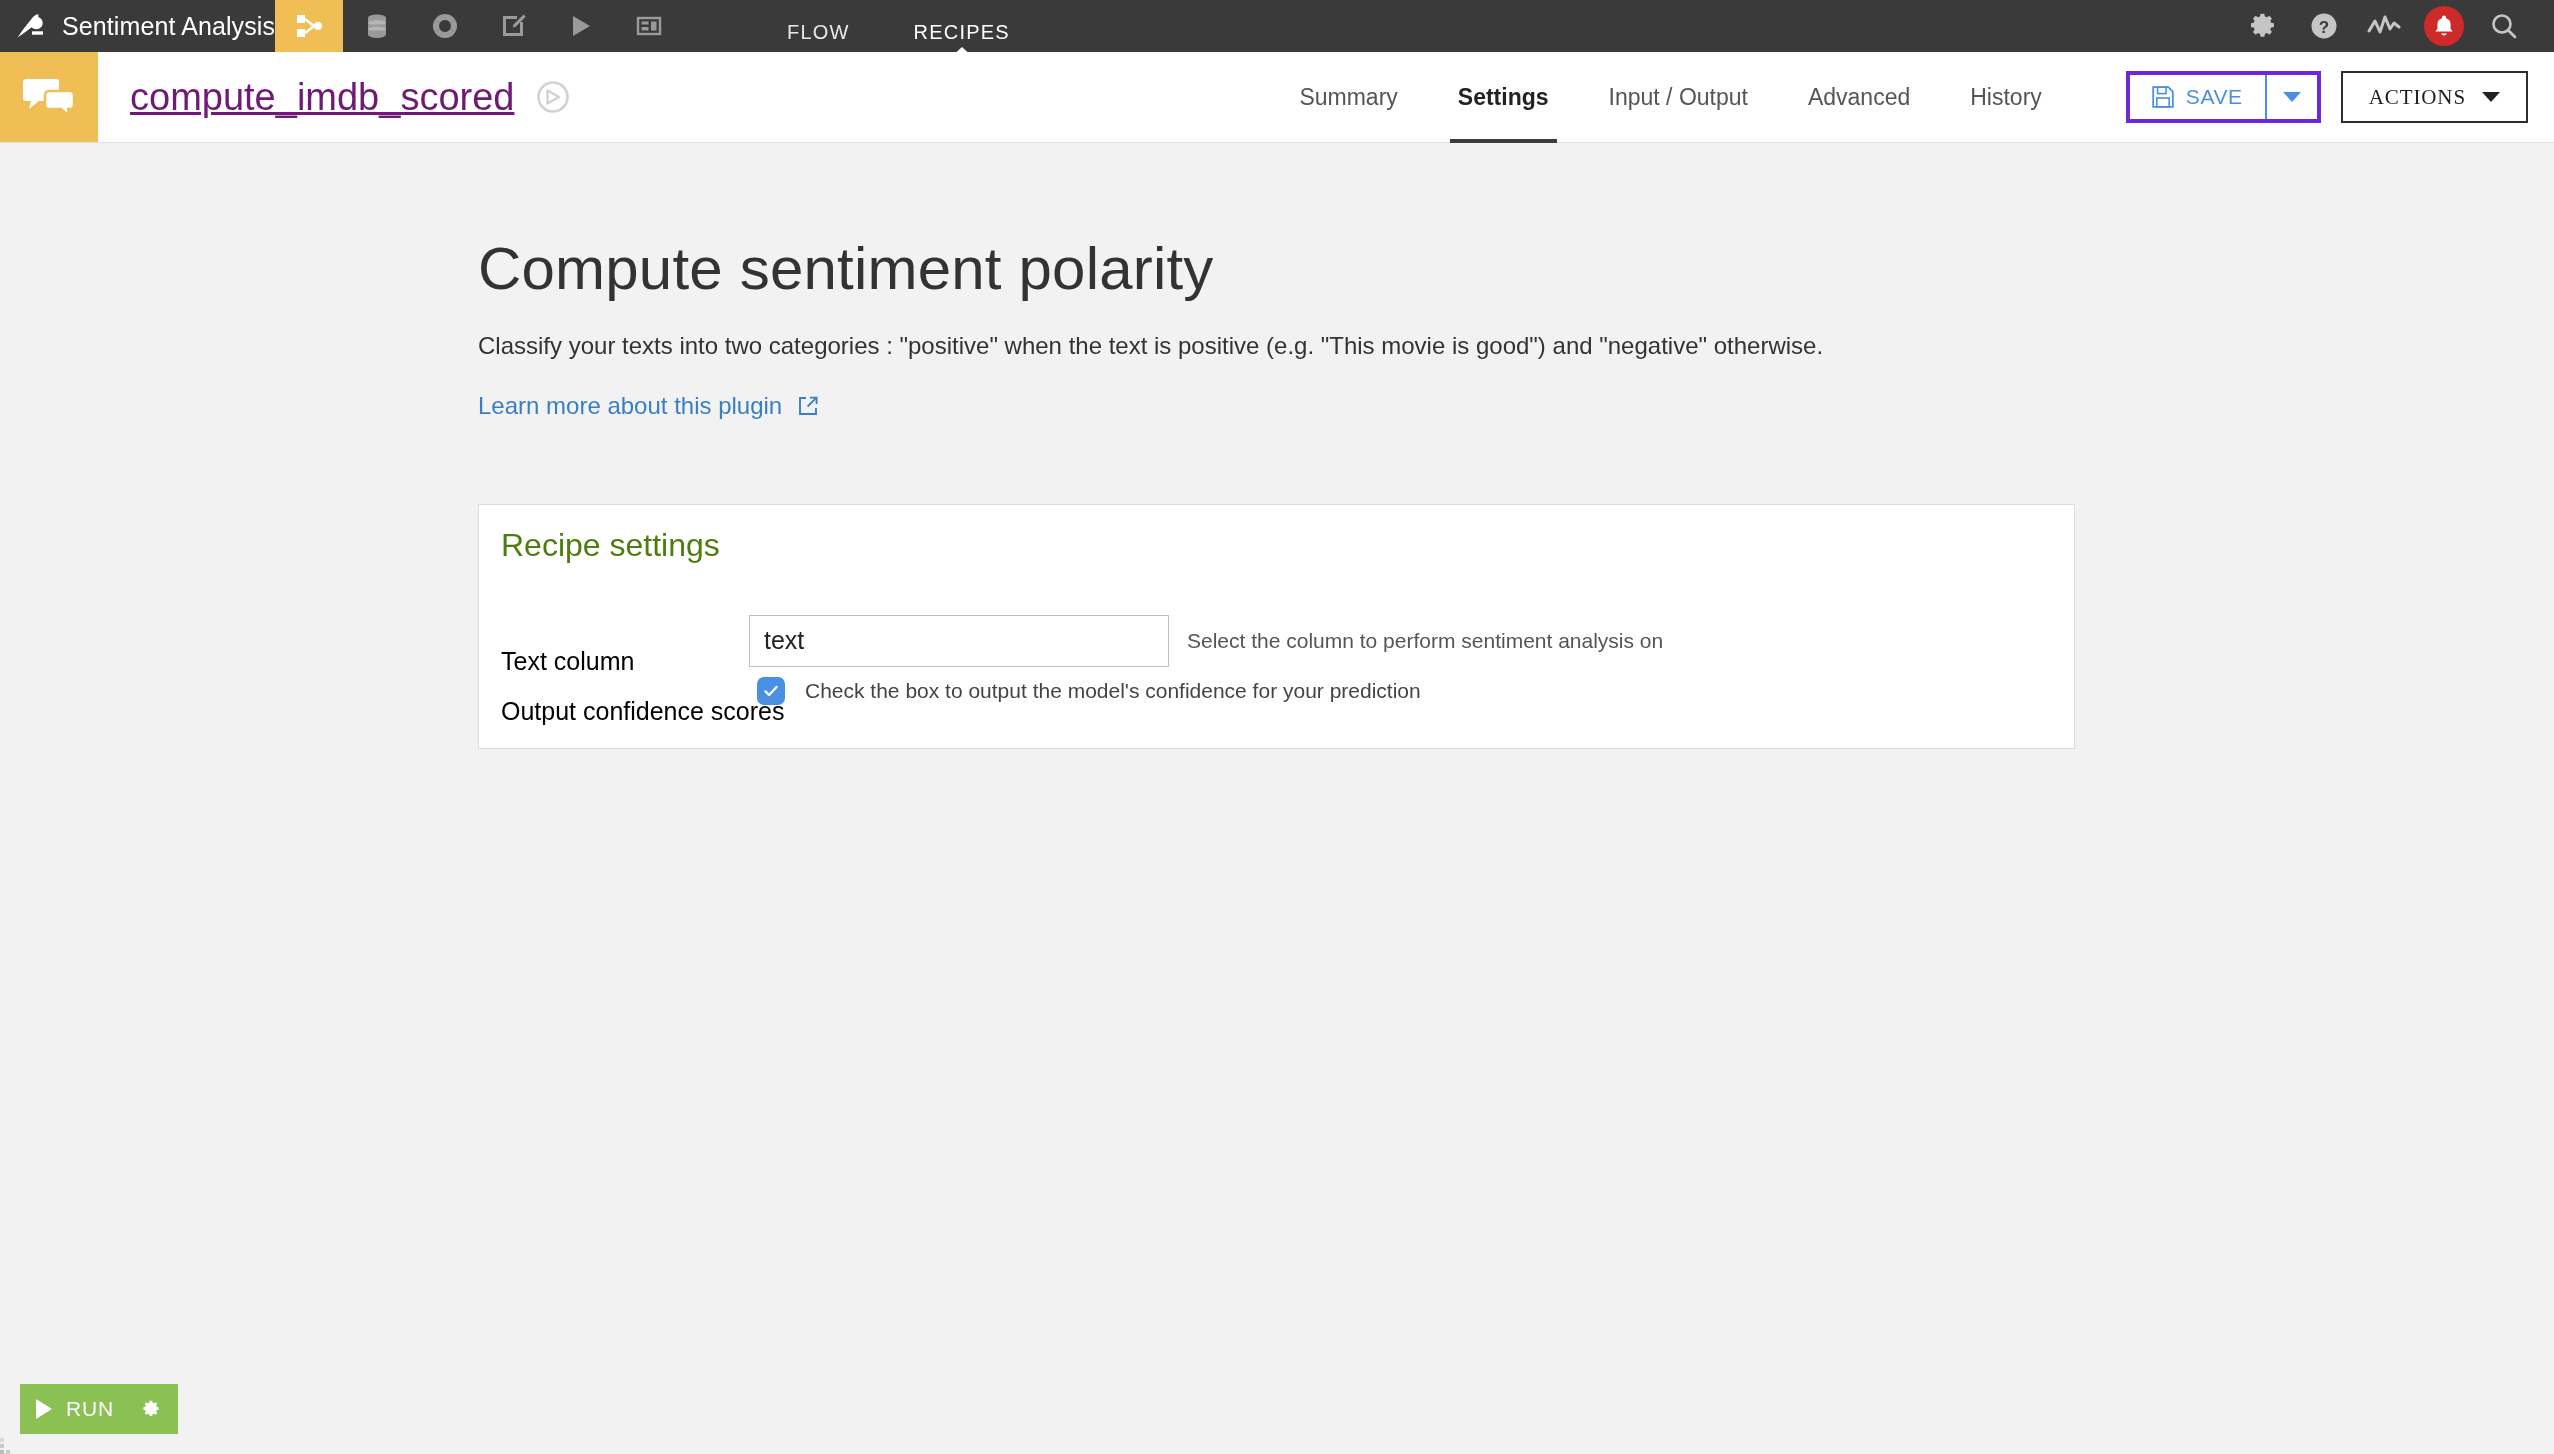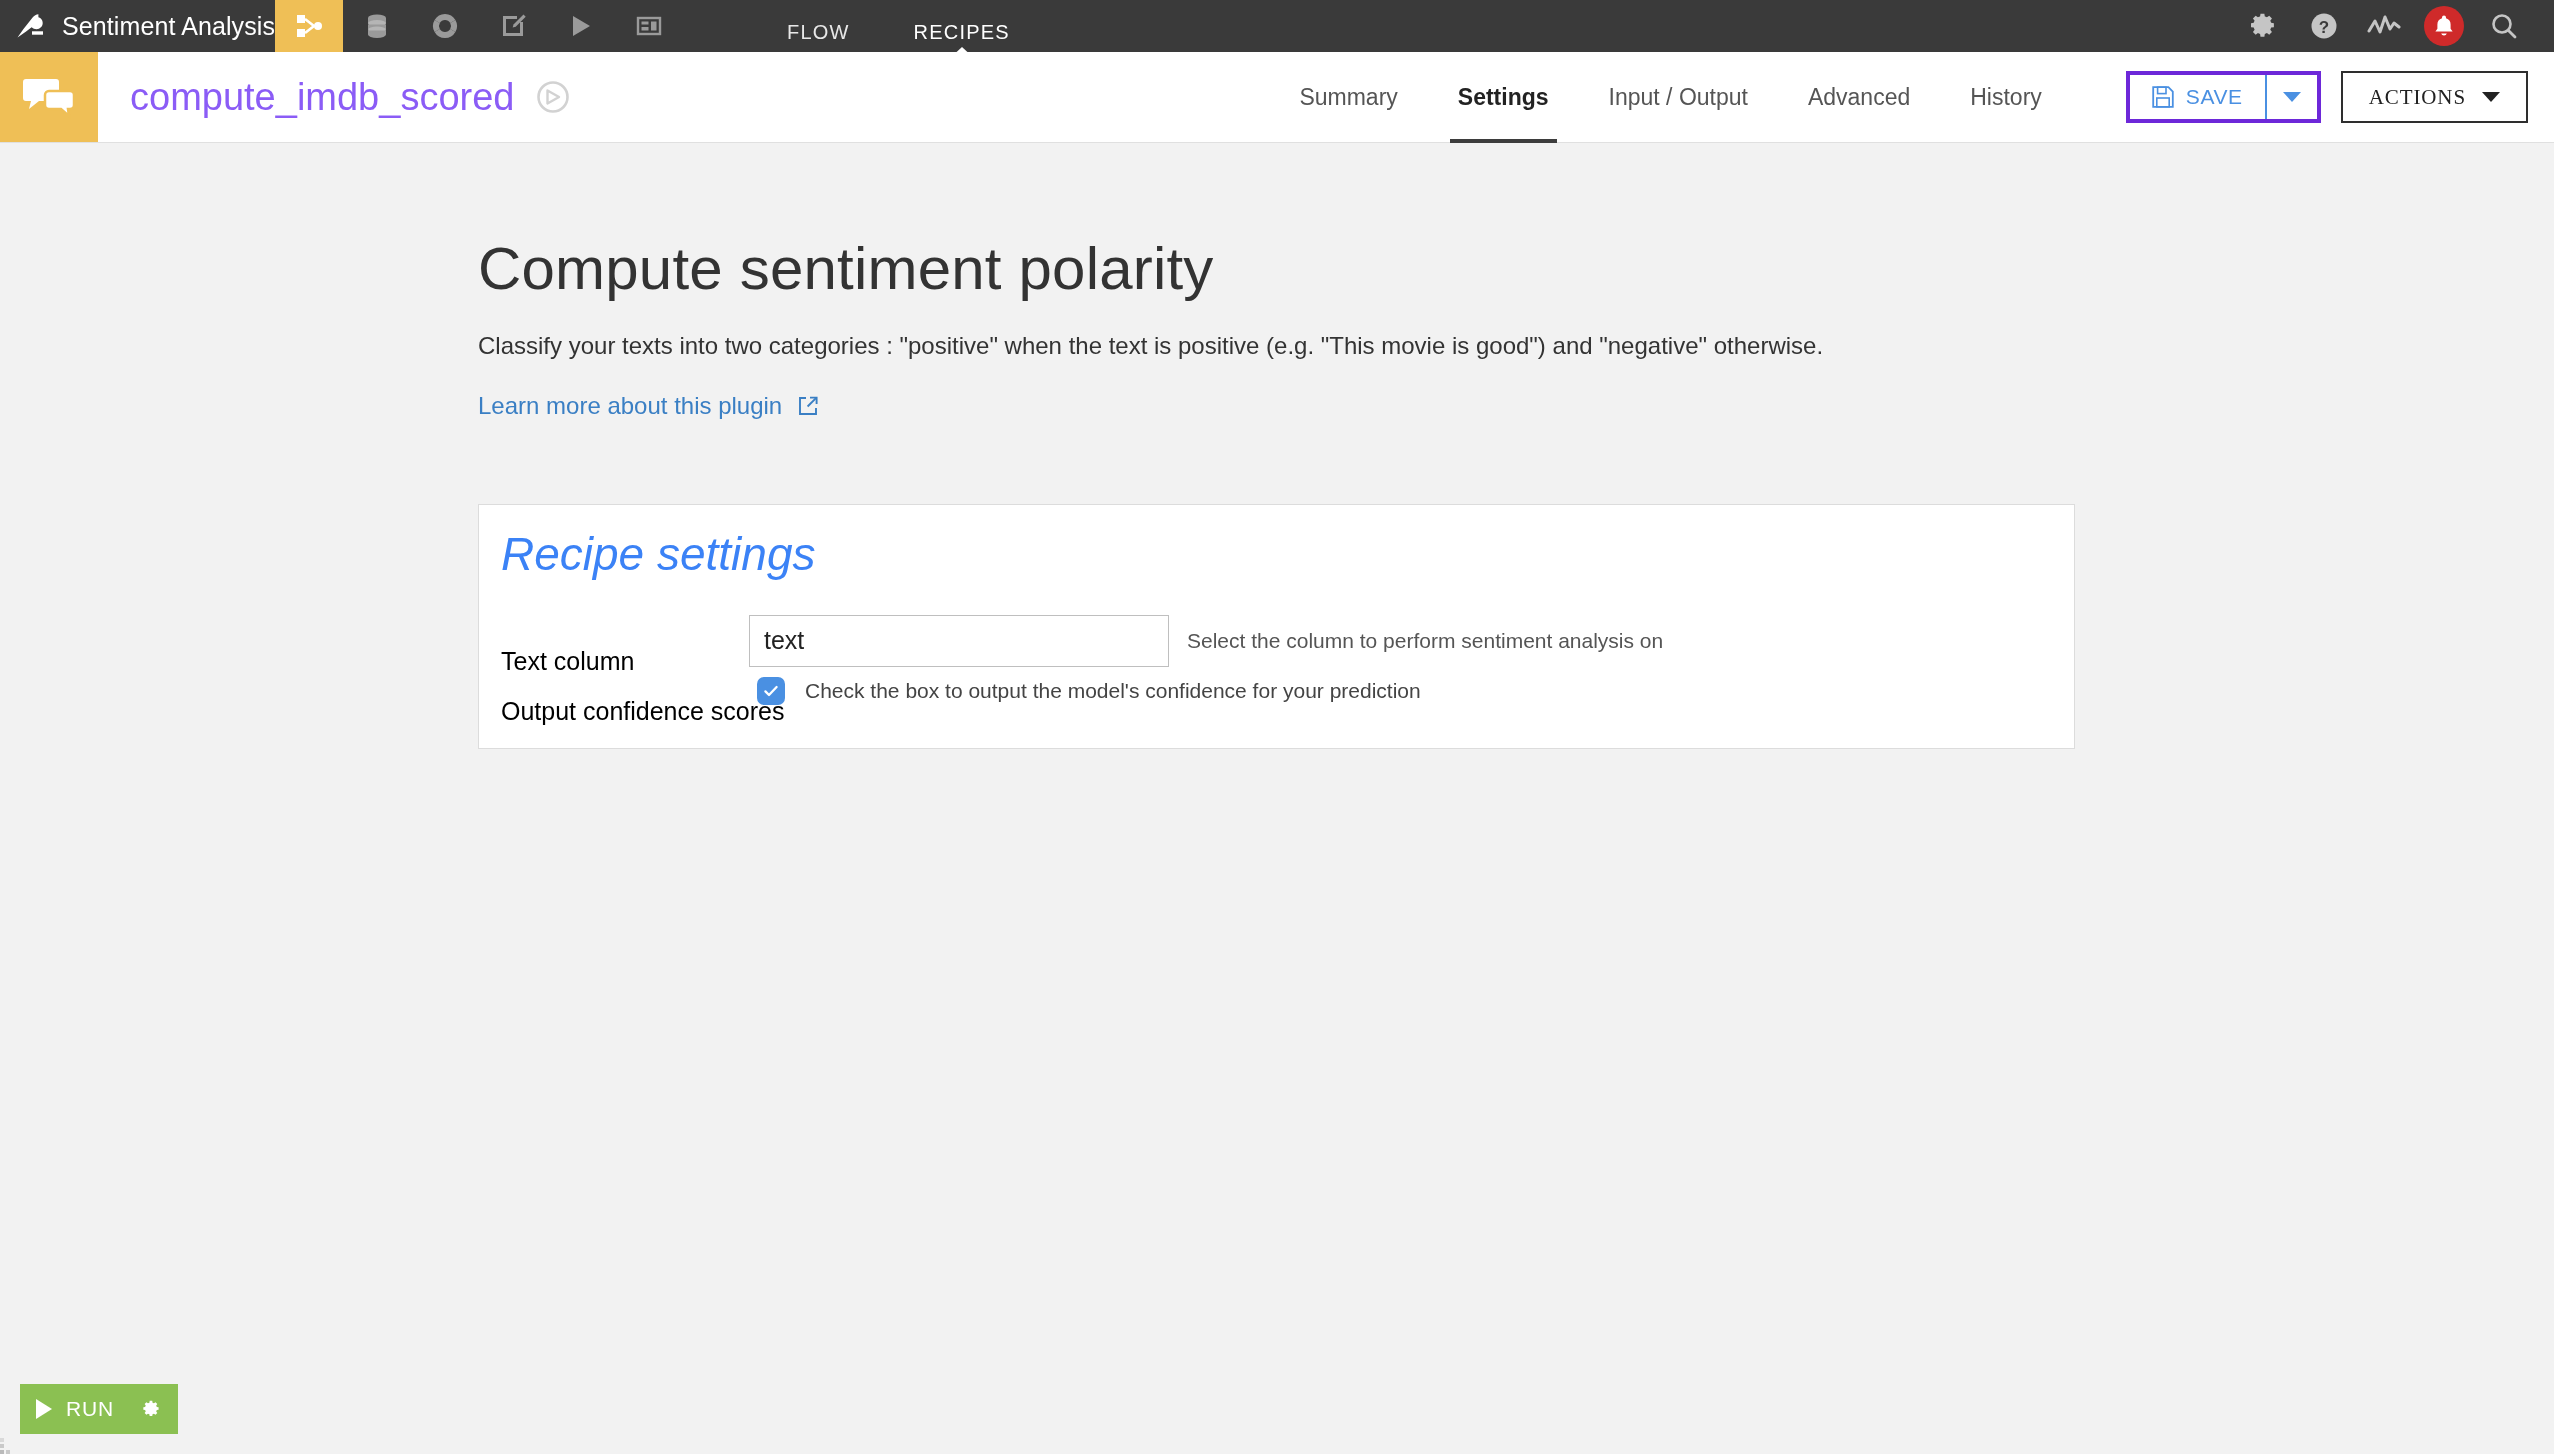--- a/index.html
+++ b/index.html
@@ -91,23 +91,24 @@
     width: 98px;
     background: #efbf56;
     display: flex; align-items: center; justify-content: center;
   }
   .recipe-title-wrap {
     display: flex; align-items: center;
     padding-left: 32px;
   }
   .recipe-title {
     font-size: 38px;
-    color: #8b5cf6;
+    color: #701a75;
     font-weight: 400;
     white-space: nowrap;
+    text-decoration: underline;
   }
   .compass-icon { margin-left: 22px; display: flex; align-items: center; }
 
   .tabs {
     margin-left: auto;
     display: flex; align-items: stretch;
     height: 91px;
   }
   .tab {
     display: flex; align-items: center;
@@ -216,24 +217,23 @@
     position: absolute;
     left: 478px; top: 360px;
     width: 1597px;
     height: 245px;
     background: #ffffff;
     border: 1px solid #dcdcdc;
   }
   .panel-title {
     position: absolute;
     left: 22px; top: 22px;
-    font-size: 46px;
+    font-size: 32px;
     font-weight: 300;
-    color: #3b82f6;
-    font-style: italic;
+    color: #4d7c0f;
   }
   .form-row {
     position: absolute;
     left: 22px;
     display: flex; align-items: center;
     width: 1550px;
   }
   .form-row.row1 { top: 100px; }
   .form-row.row2 { top: 150px; }
   .form-label {

